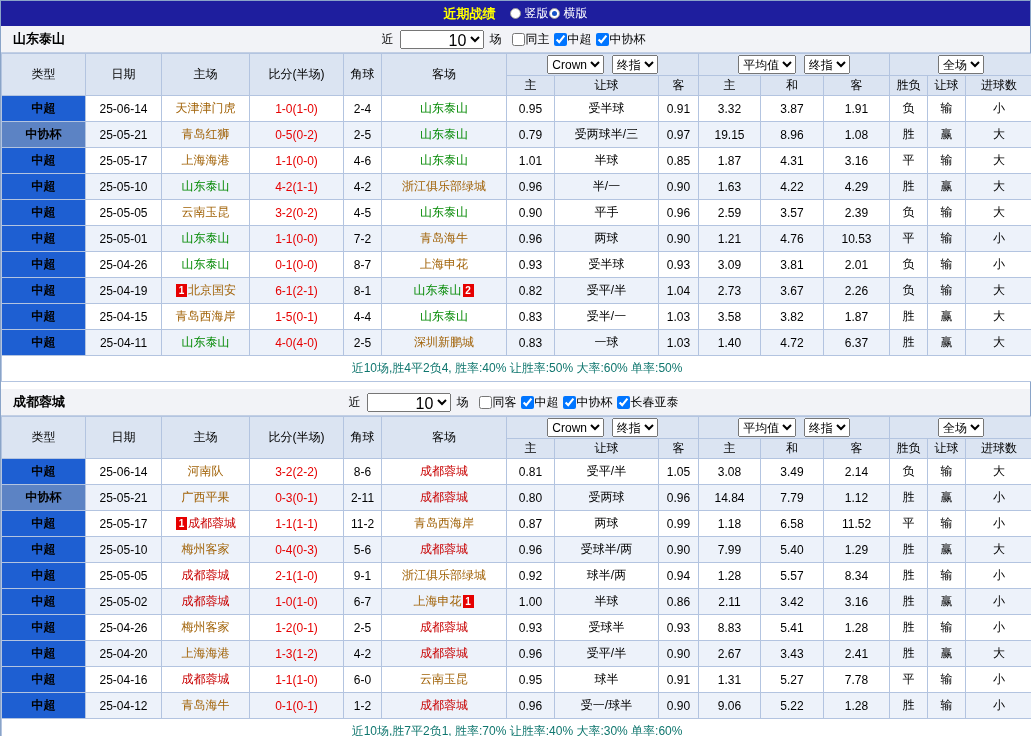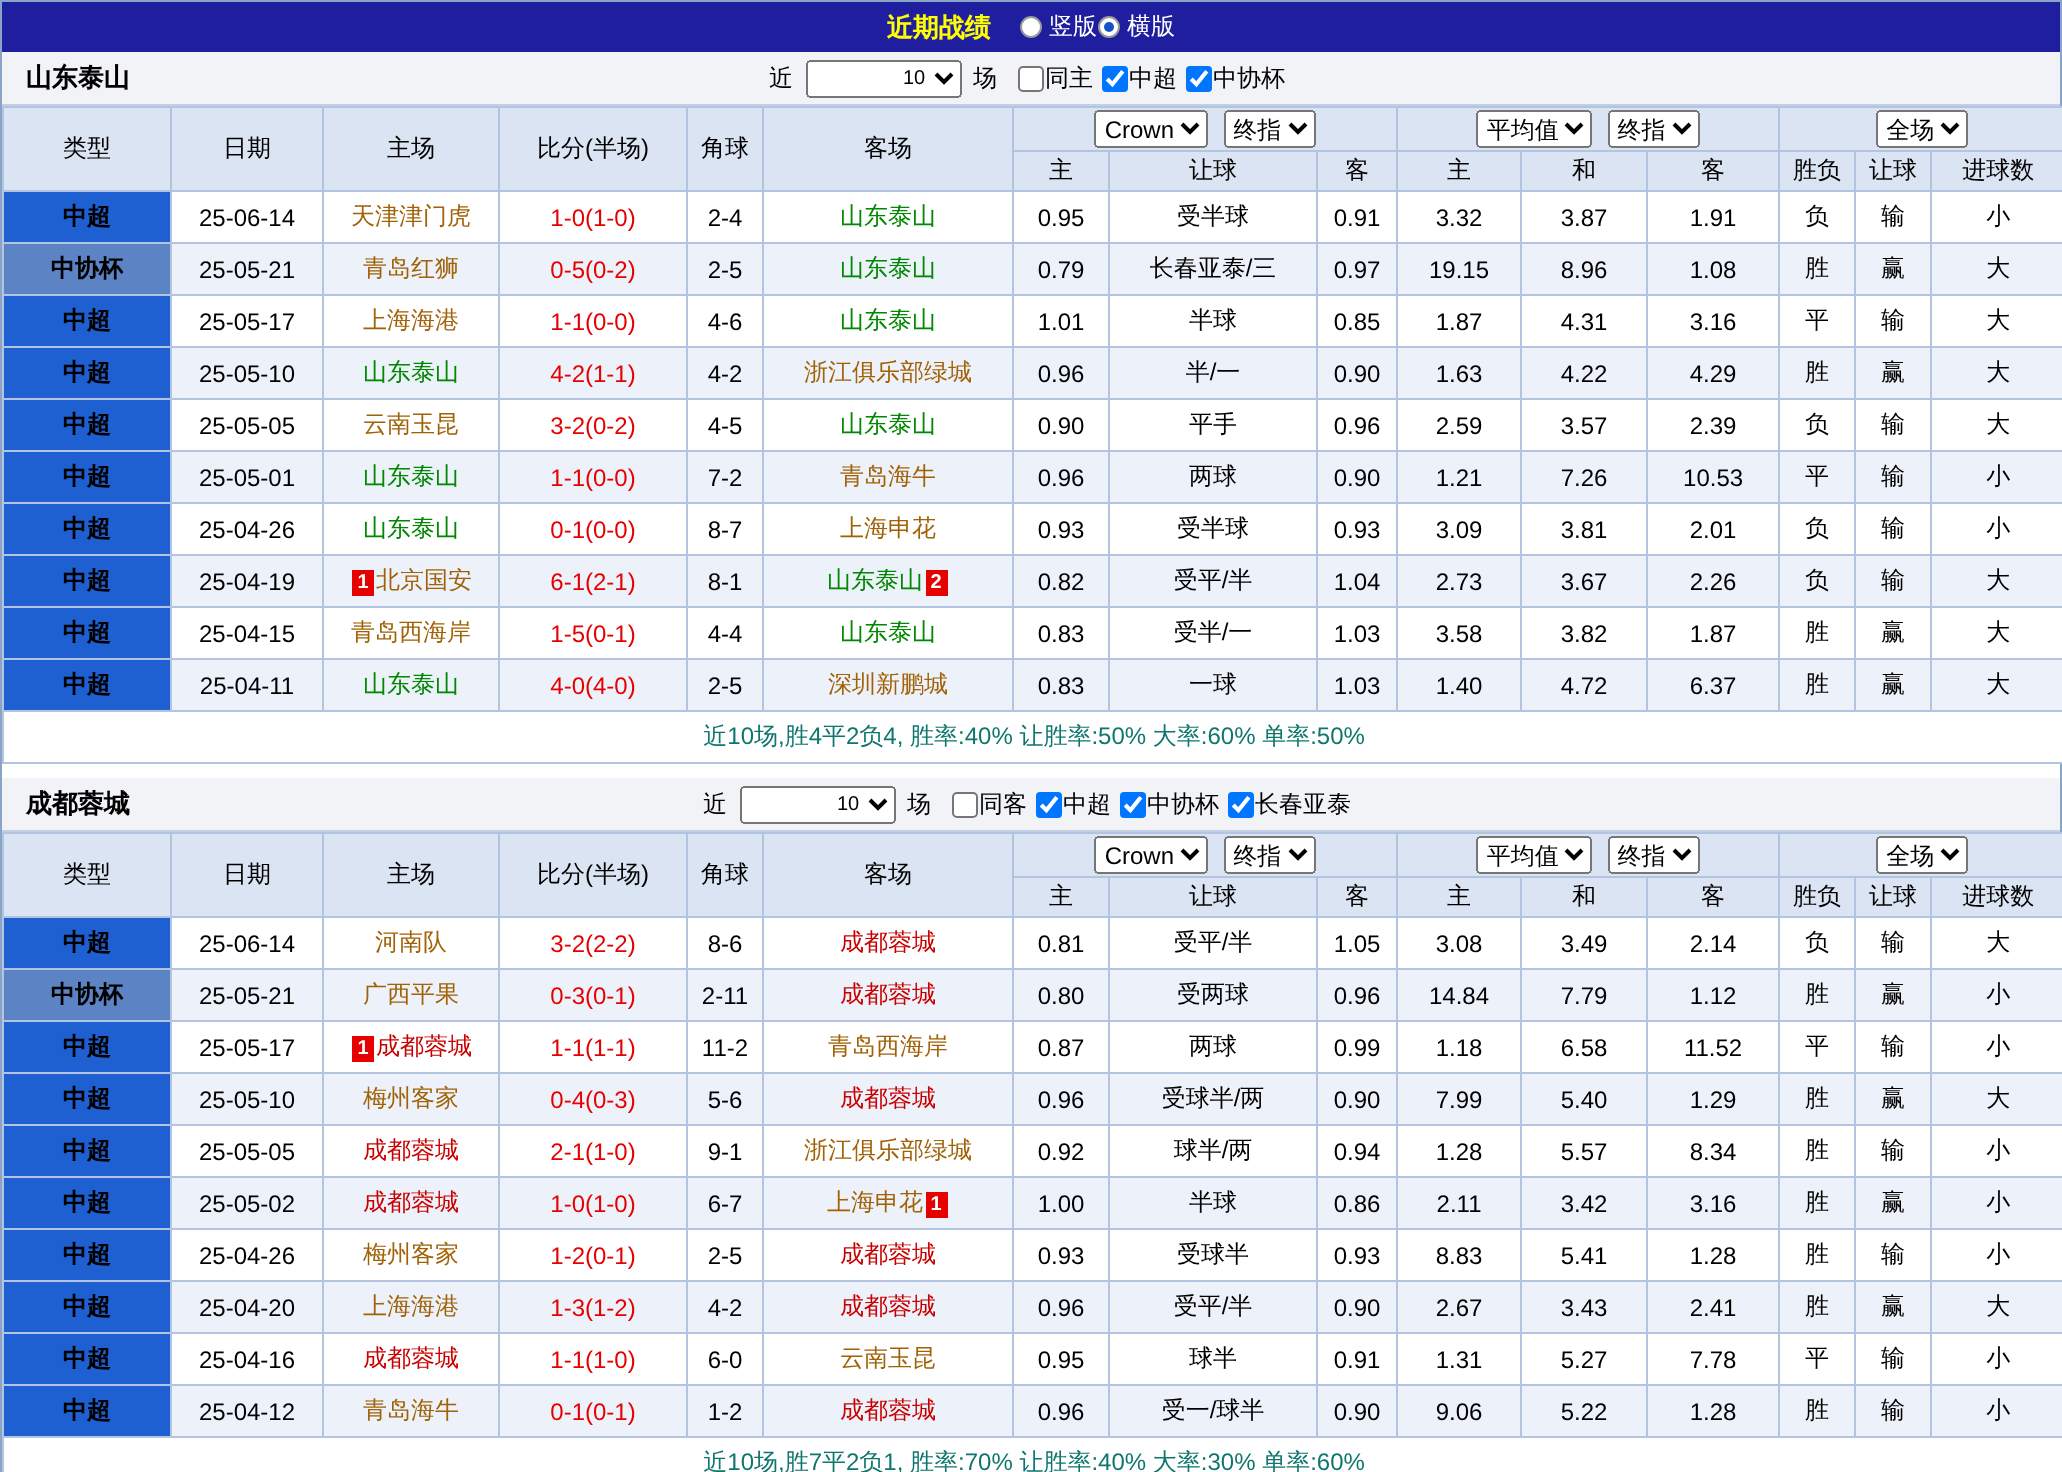--- a/index.html
+++ b/index.html
@@ -29,21 +29,21 @@
   }
 
   
   .section + .section { margin-top: 7px; }
   .teambar {
     position: relative; height: 27px; background: #f2f3f7;
     border-bottom: 1px solid #c2cfe4;
     display: flex; align-items: center; justify-content: center; gap: 4px;
   }
   .team-name { position: absolute; left: 12px; font-weight: bold; font-size: 13px; color: #000; }
-  .teambar select { font-size: 10px; height: 19px; margin: 0 2px; padding-left: 44px; }
+  .teambar select { font-size: 16px; height: 19px; margin: 0 2px; padding-left: 44px; }
   .filters { display: inline-flex; align-items: center; margin-left: 6px; }
   .filter { display: inline-flex; align-items: center; cursor: pointer; margin-right: 4px; color: #000; }
   .filter input { width: 13px; height: 13px; margin-right: 1px; vertical-align: middle; }
 
   
   table.grid { border-collapse: collapse; table-layout: fixed; width: 100%; }
   .grid th, .grid td {
     border: 1px solid #b3c4e0; text-align: center;
     overflow: hidden; white-space: nowrap; padding: 0 1px;
   }
@@ -192,21 +192,21 @@
   </tr>
 
   <tr class="alt">
     <td class="c-type cup">中协杯</td>
     <td>25-05-21</td>
     <td><span class="t-black">青岛红狮</span></td>
     <td><span class="score-link">0-5(0-2)</span></td>
     <td>2-5</td>
     <td><span class="t-green">山东泰山</span></td>
     <td>0.79</td>
-    <td>长春亚泰/三</td>
+    <td>受两球半/三</td>
     <td>0.97</td>
     <td>19.15</td>
     <td>8.96</td>
     <td>1.08</td>
     <td class="r-red">胜</td>
     <td class="r-red">赢</td>
     <td class="r-red">大</td>
   </tr>
 
   <tr>
@@ -267,21 +267,21 @@
     <td class="c-type csl">中超</td>
     <td>25-05-01</td>
     <td><span class="t-green">山东泰山</span></td>
     <td><span class="score-link">1-1(0-0)</span></td>
     <td>7-2</td>
     <td><span class="t-black">青岛海牛</span></td>
     <td>0.96</td>
     <td>两球</td>
     <td>0.90</td>
     <td>1.21</td>
-    <td>7.26</td>
+    <td>4.76</td>
     <td>10.53</td>
     <td class="r-green">平</td>
     <td class="r-blue">输</td>
     <td class="r-blue">小</td>
   </tr>
 
   <tr>
     <td class="c-type csl">中超</td>
     <td>25-04-26</td>
     <td><span class="t-green">山东泰山</span></td>

